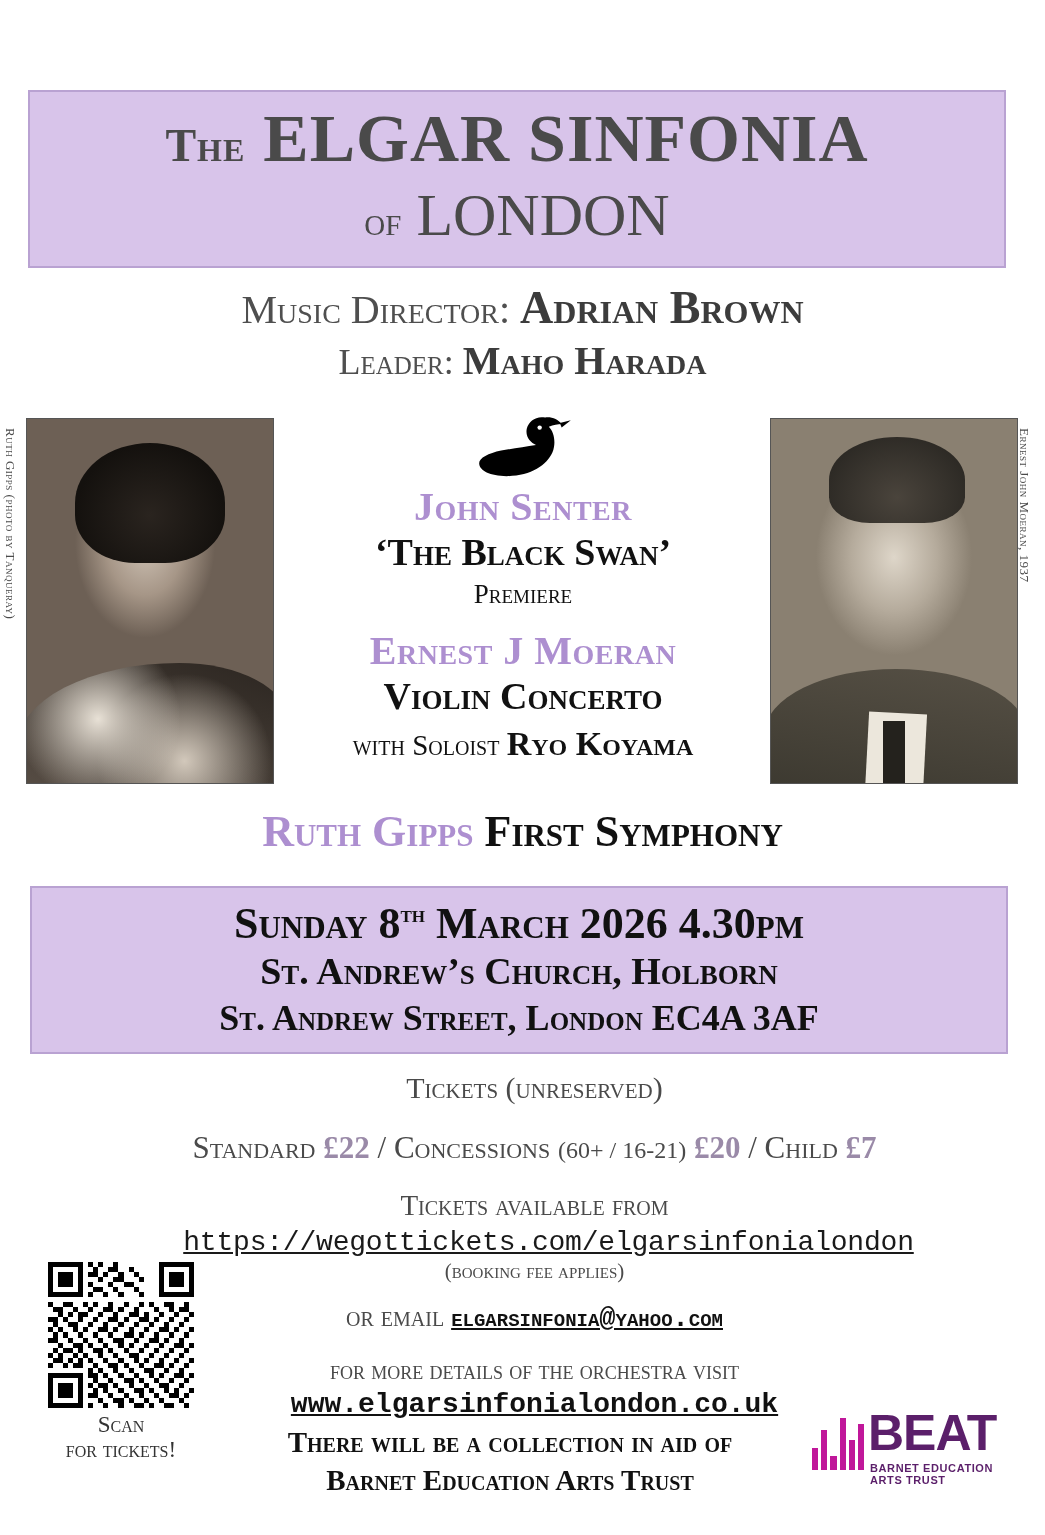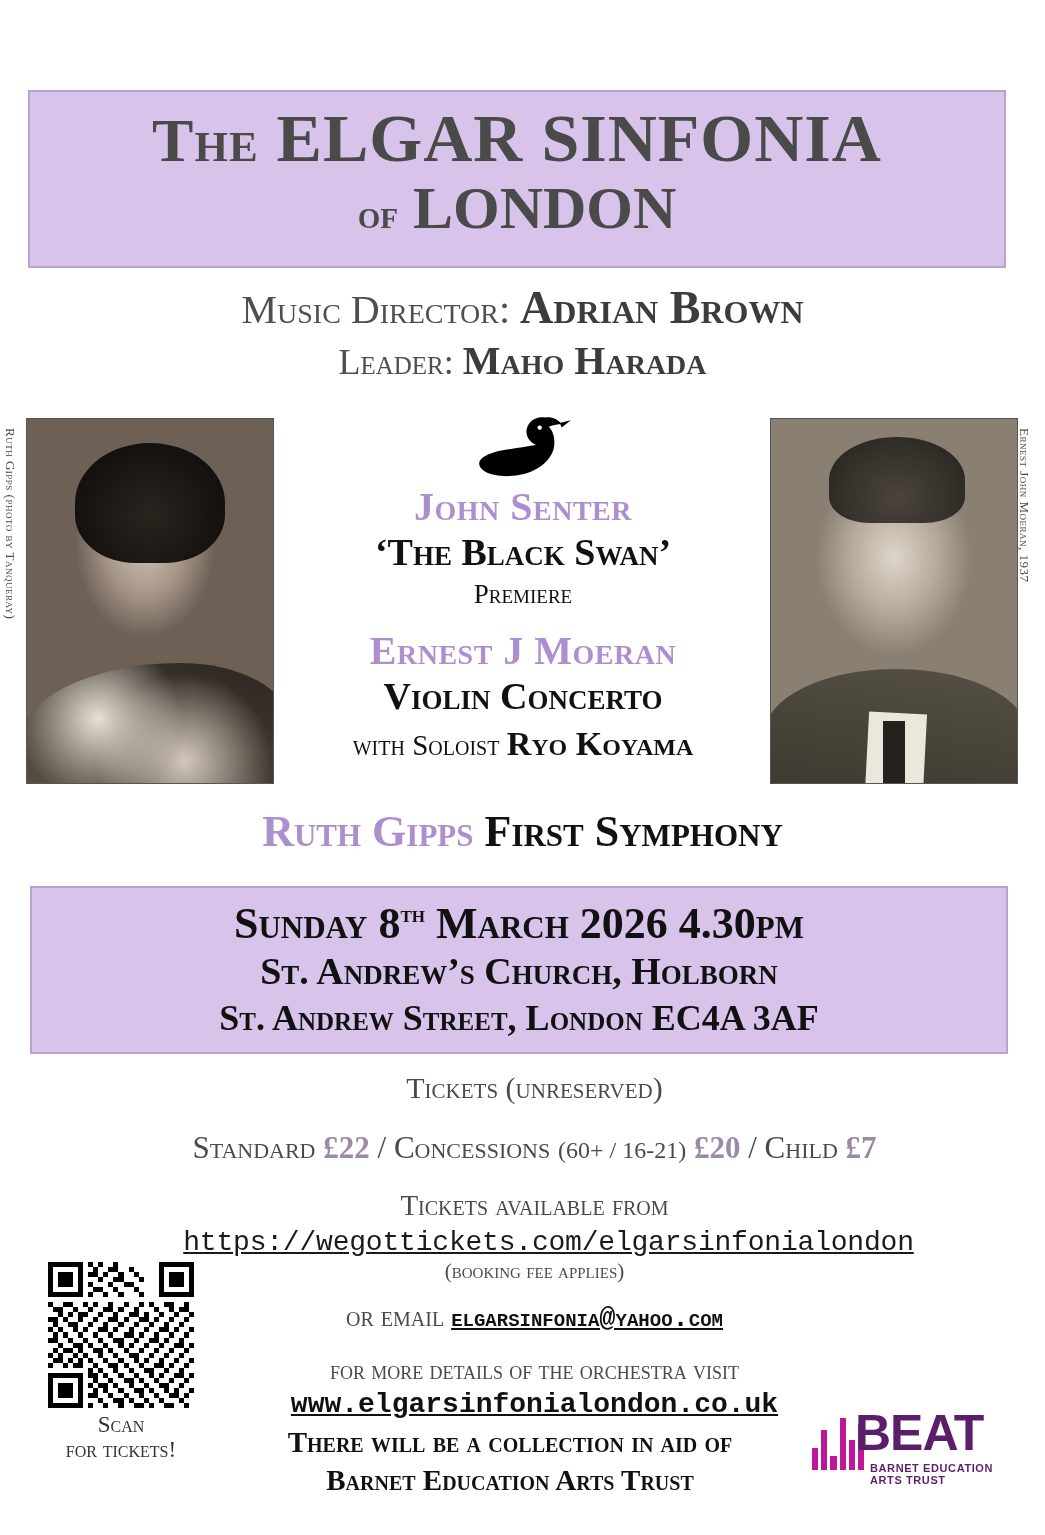--- a/index.html
+++ b/index.html
@@ -36,27 +36,27 @@
     color: #4a4a4a;
   }
   .title-line1 {
     margin-top: 12px;
     font-size: 68px;
     letter-spacing: 1px;
     line-height: 1.0;
     font-weight: bold;
   }
   .title-line1 .small-caps {
-    font-size: 62px;
+    font-size: 46px;
     font-weight: bold;
   }
   .title-line2 {
-    margin-top: 6px;
+    margin-top: 13px;
     font-size: 60px;
-    font-weight: bold;
+    font-weight: normal;
     line-height: 1.0;
   }
   .title-line2 .small-caps {
     font-size: 42px;
   }
 
   
   .director {
     position: absolute;
     left: 0;
@@ -370,21 +370,21 @@
     align-items: flex-end;
     gap: 3px;
   }
   .beat-bars i {
     display: block;
     width: 7px;
     background: #c0179a;
   }
   .beat-word {
     position: absolute;
-    left: 43px; top: 2px;
+    left: 56px; top: 2px;
     font-family: "Liberation Sans", sans-serif;
     font-weight: bold;
     font-size: 50px;
     letter-spacing: -1px;
     color: #5b1f6a;
     line-height: 1;
   }
   .beat-sub {
     position: absolute;
     left: 58px; top: 56px;

